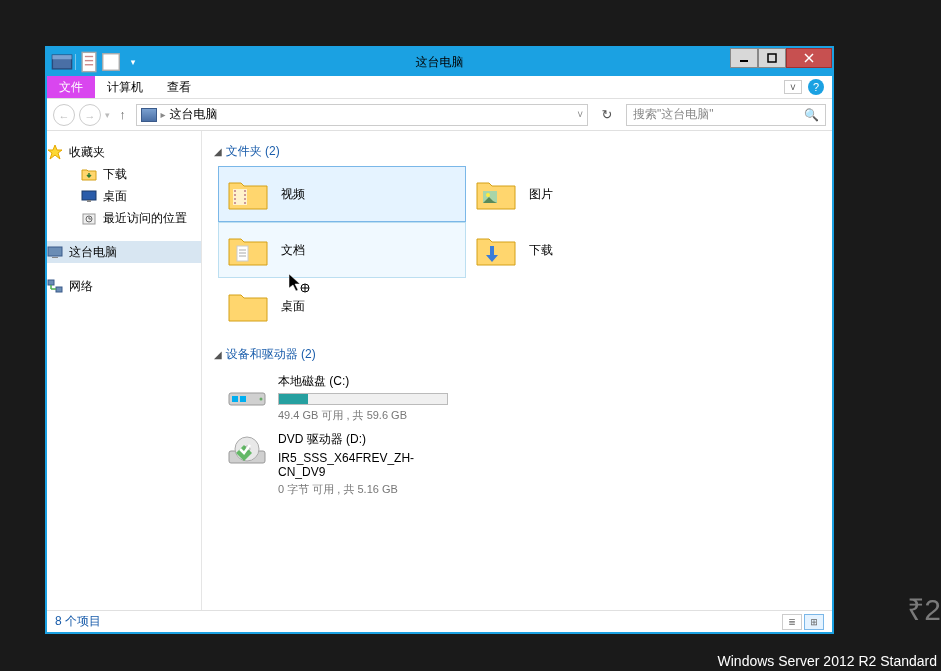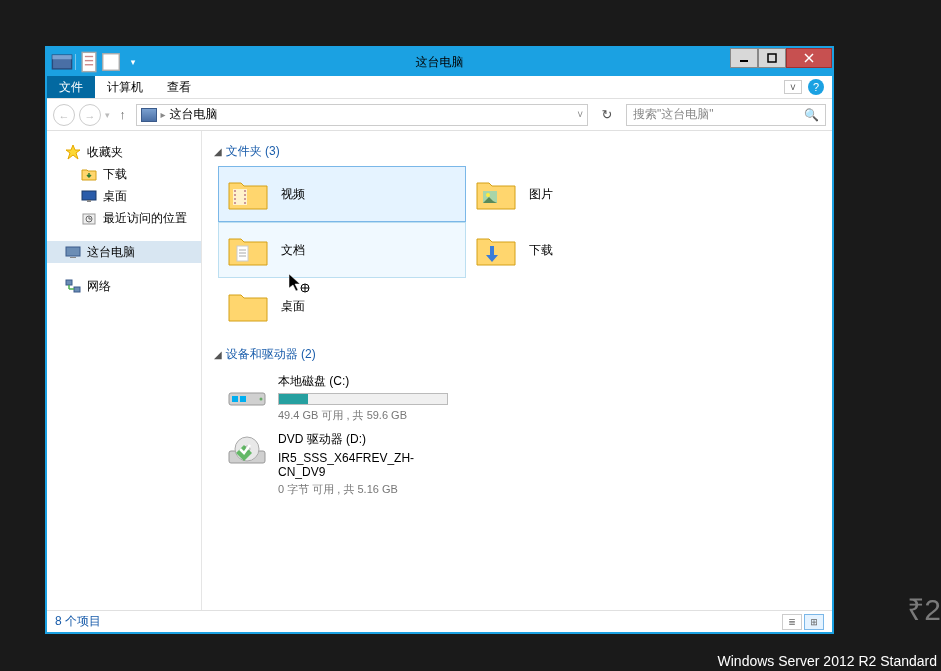--- a/index.html
+++ b/index.html
@@ -15,39 +15,39 @@
   .titlebar-icons { display: flex; align-items: center; gap: 0; padding-left: 4px; }
   .qat-btn { width: 22px; height: 22px; display: flex; align-items: center; justify-content: center; color: #fff; font-size: 11px; }
   .qat-sep { width: 1px; height: 16px; background: rgba(255,255,255,0.4); margin: 0 2px; }
   .title-text { position: absolute; left: 50%; transform: translateX(-50%); color: #000; font-size: 12px; }
   .win-controls { margin-left: auto; display: flex; height: 20px; margin-top: -8px; }
   .win-btn { width: 28px; height: 20px; display: flex; align-items: center; justify-content: center; background: #ccc; border: 1px solid #888; font-size: 11px; font-family: sans-serif; }
   .win-btn.close { background: #c75050; color: #fff; border-color: #a03030; width: 46px; }
   .win-btn.min, .win-btn.max { background: #d8d8d8; }
   .menubar { height: 23px; background: #fff; display: flex; align-items: stretch; border-bottom: 1px solid #e0e0e0; }
   .menu-item { padding: 0 12px; font-size: 12px; display: flex; align-items: center; color: #000; }
-  .menu-item.active { background: #0369a1; color: #fff; }
+  .menu-item.active { background: #d946ef; color: #fff; }
   .menu-right { margin-left: auto; display: flex; align-items: center; gap: 6px; padding-right: 8px; }
   .ribbon-collapse { background: #fff; border: 1px solid #ccc; width: 18px; height: 14px; font-size: 10px; display: flex; align-items: center; justify-content: center; color: #555; }
   .help-icon { width: 16px; height: 16px; border-radius: 50%; background: #1ba1e2; color: #fff; font-size: 11px; display: flex; align-items: center; justify-content: center; }
   .navbar { height: 32px; background: #fff; display: flex; align-items: center; padding: 0 6px; gap: 4px; border-bottom: 1px solid #e0e0e0; }
   .nav-arrow { width: 22px; height: 22px; border-radius: 50%; border: 1px solid #ccc; display: flex; align-items: center; justify-content: center; color: #bbb; font-size: 11px; }
   .nav-up { width: 18px; height: 18px; color: #666; display: flex; align-items: center; justify-content: center; font-size: 13px; }
   .addressbar { flex: 1; height: 22px; border: 1px solid #ccc; display: flex; align-items: center; padding: 0 4px; gap: 4px; font-size: 12px; margin-right: 4px; }
   .addr-icon { width: 16px; height: 14px; background: linear-gradient(#7aa0d0,#4a6fa5); border: 1px solid #3a5a8a; }
   .addr-sep { color: #888; font-size: 10px; }
   .addr-ref { margin-left: auto; display: flex; gap: 3px; }
   .addr-btn { color: #888; font-size: 10px; }
   .refresh-btn { width: 22px; height: 22px; display: flex; align-items: center; justify-content: center; color: #555; font-size: 13px; margin-right: 4px;}
   .searchbox { width: 200px; height: 22px; border: 1px solid #ccc; display: flex; align-items: center; padding: 0 6px; font-size: 12px; color: #888; }
   .searchbox .mag { margin-left: auto; color: #666; }
   .body { flex: 1; display: flex; overflow: hidden; }
   .sidebar { width: 155px; border-right: 1px solid #e5e5e5; padding-top: 10px; font-size: 12px; }
   .nav-group { margin-bottom: 12px; }
-  .nav-row { display: flex; align-items: center; height: 22px; padding-left: 18px; gap: 6px; }
+  .nav-row { display: flex; align-items: center; height: 22px; gap: 6px; }
   .nav-row.selected { background: #d8e6f2; }
   .nav-row .ico { width: 16px; height: 16px; display: flex; align-items: center; justify-content: center; }
   .star-ico svg, .ico svg { width: 16px; height: 16px; }
   .main { flex: 1; overflow: auto; padding: 8px 12px; font-size: 12px; }
   .section-header { display: flex; align-items: center; gap: 4px; color: #1a5dab; margin: 4px 0 6px; }
   .section-header .tri { font-size: 10px; color: #555; }
   .folder-grid { display: flex; flex-wrap: wrap; gap: 0; margin-left: 4px; margin-bottom: 12px; }
   .folder-item { width: 248px; height: 56px; display: flex; align-items: center; gap: 12px; padding: 6px 8px; border: 1px solid transparent; }
   .folder-item.selected { border: 1px solid #7ab7e8; background: #e5f3ff; }
   .folder-item.hover { border: 1px solid #bcdff1; background: #f0f9ff; }
@@ -216,21 +216,21 @@
                 </svg>
               </span>
             <span>网络</span>
           </div>
         </div>
       </div>
 
       <div class="main">
         <div class="section-header">
           <span class="tri">◢</span>
-          <span>文件夹 (3)</span>
+          <span>文件夹 (2)</span>
         </div>
         <div class="folder-grid">
           <div class="folder-item selected">
             <div class="folder-icon"><svg viewBox="0 0 42 38">
                   <path d="M2 8 L14 8 L17 11 L40 11 L40 34 L2 34 Z" fill="#ffd66e" stroke="#d4a017"></path>
                   <rect x="6" y="14" width="14" height="16" fill="#fff2cc"></rect>
                   <rect x="7" y="15" width="2" height="2" fill="#c99"></rect>
                   <rect x="7" y="19" width="2" height="2" fill="#c99"></rect>
                   <rect x="7" y="23" width="2" height="2" fill="#c99"></rect>
                   <rect x="7" y="27" width="2" height="2" fill="#c99"></rect>

